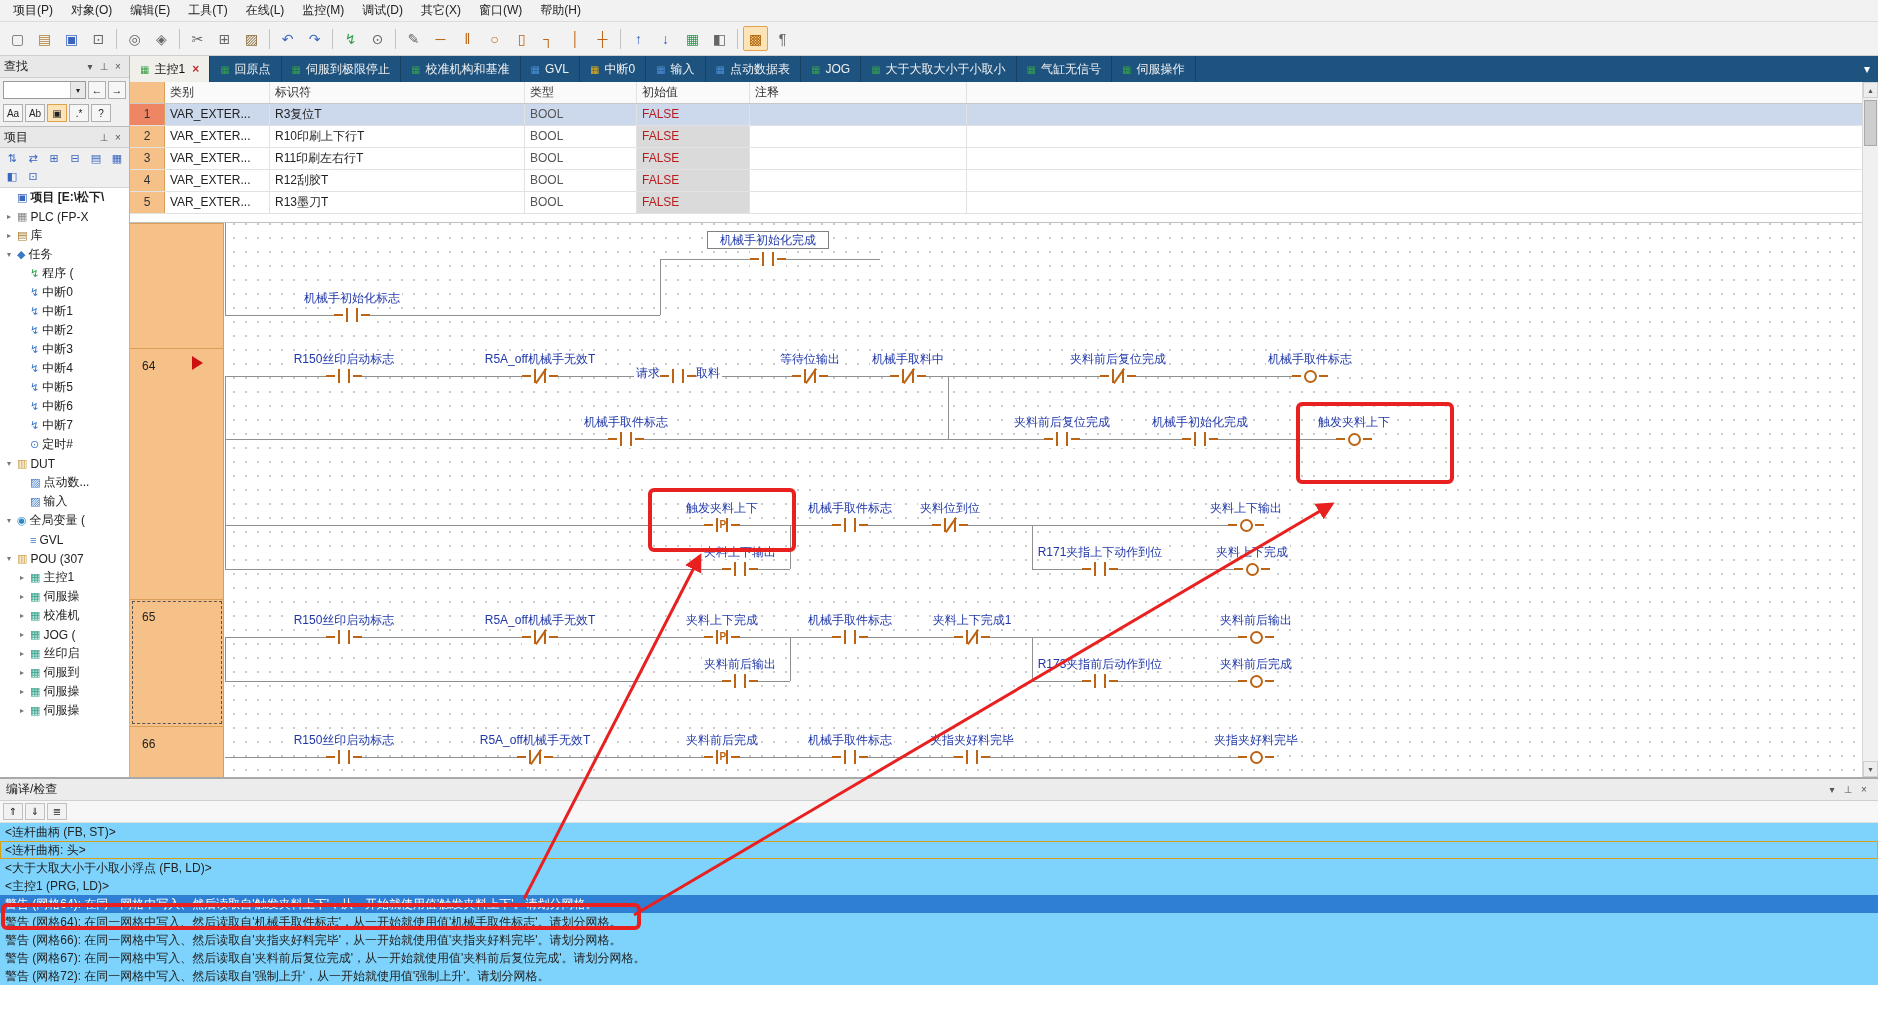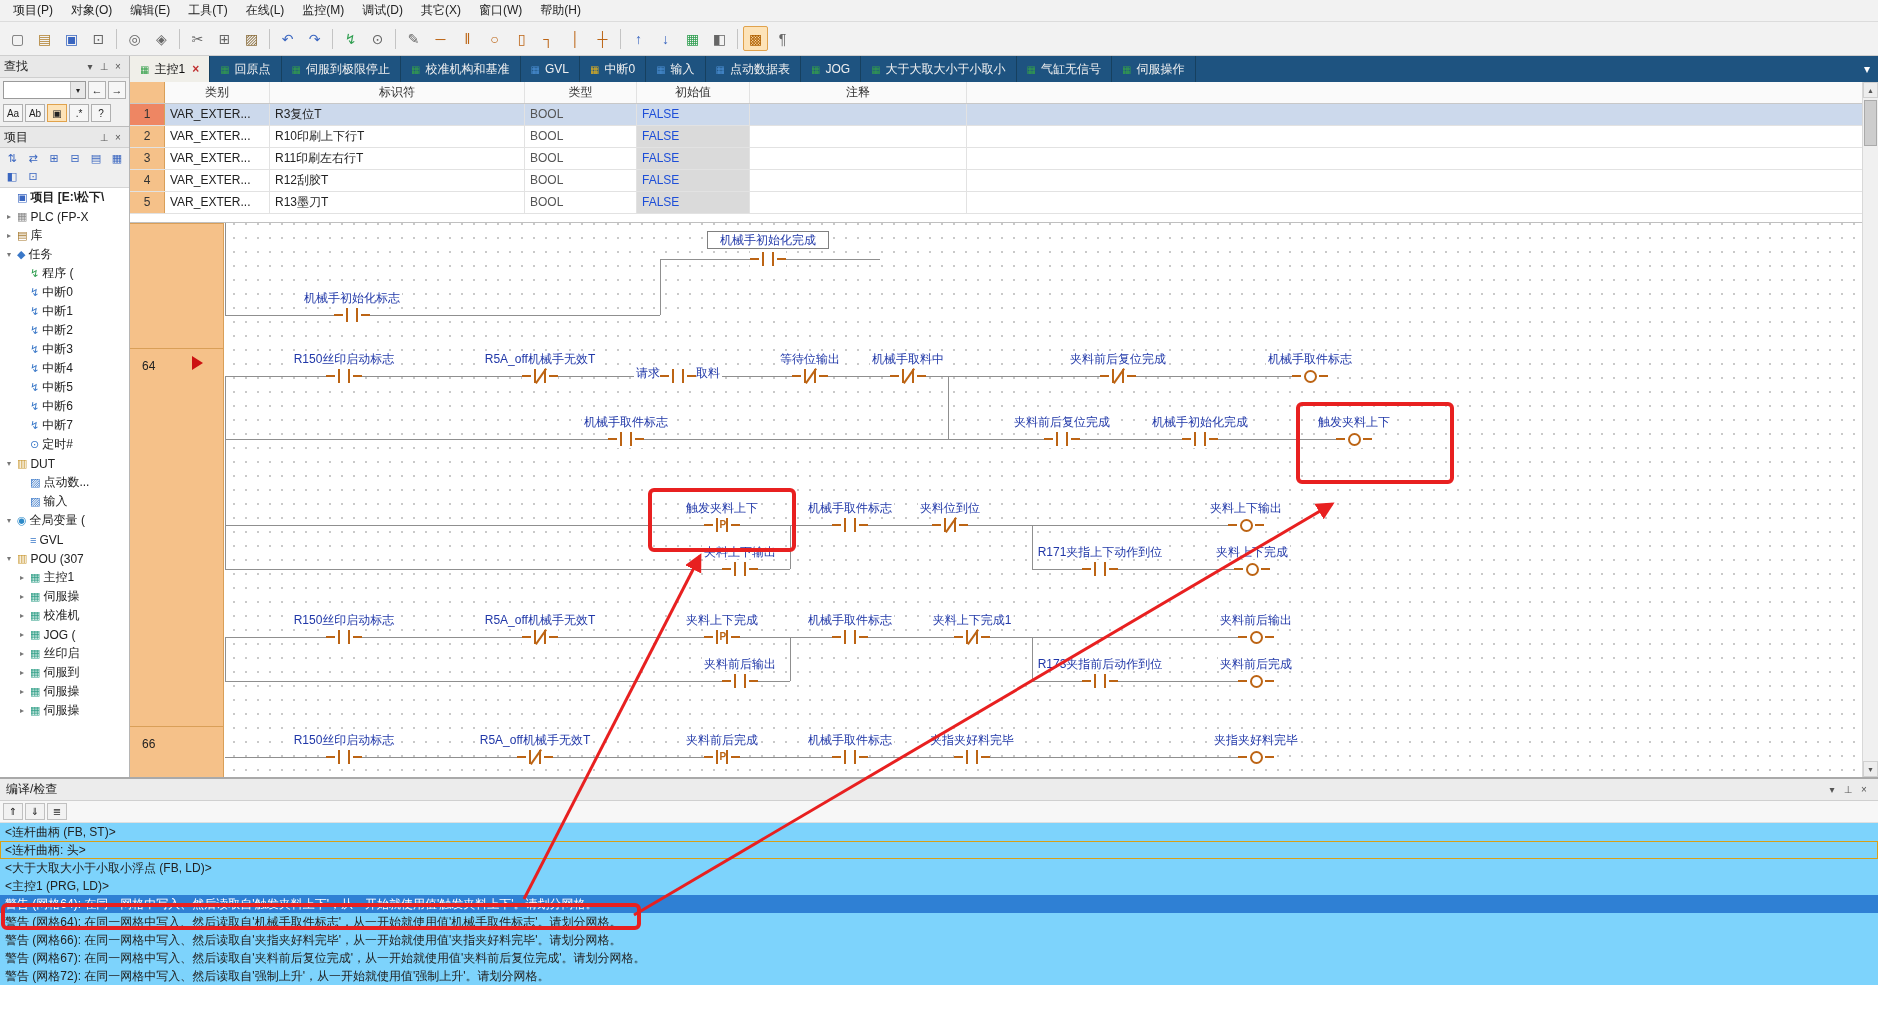--- a/index.html
+++ b/index.html
@@ -53,25 +53,25 @@
   .titem .arr{width:10px;font-size:8px;color:#777;text-align:center;flex:none}
   .titem .tico{font-size:11px;flex:none}
   .titem.bold .tlabel{font-weight:bold}
 
   
   #vartable{position:absolute;left:130px;top:82px;width:1732px;height:140px;background:#fff;overflow:hidden}
   .vrow{display:grid;grid-template-columns:35px 105px 255px 112px 113px 217px 1fr;height:21px;border-bottom:1px solid #e2e2e2}
   .vrow>div{border-right:1px solid #e2e2e2;padding:2px 5px;box-sizing:border-box;overflow:hidden;white-space:nowrap;line-height:16px}
   .vrow>div.vfill{border-right:none}
   .vhead{background:#fafafa;border-bottom:1px solid #c8c8c8}
-  .vhead>div{text-align:center;color:#333}
+  .vhead>div{text-align:left;color:#333}
   .vnum{background:#f5c189;border-right:1px solid #d99f58 !important;text-align:center;color:#333}
   .vrow.sel .vnum{background:#ee8663}
   .vrow.sel>div:not(.vnum){background:#ccd9ec}
-  .vinit{background:#dadada;color:#1d4ed8}
+  .vinit{background:#dadada;color:#b91c1c}
   .vtype{color:#555}
 
   
   #ladder{position:absolute;left:130px;top:222px;width:1732px;height:555px;background:#fff;border-top:1px solid #c0c0c0;overflow:hidden}
   #lad-canvas{position:absolute;left:94px;top:0;right:0;bottom:0;
       background-image:radial-gradient(circle,#c9c9c9 1px,transparent 1.3px);
       background-size:12px 14px;background-position:4px 8px}
   #lad-col{position:absolute;left:0;top:0;width:94px;height:555px;background:#f5c189;border-right:1px solid #d99f58;box-sizing:border-box}
   .ncell{position:absolute;left:0;width:94px;border-top:1px solid #d99f58;box-sizing:border-box;padding:10px 0 0 12px;color:#222}
   .ncell.selected{outline:1px dashed #555;outline-offset:-3px}
@@ -465,20 +465,21 @@
         <div class="vfill"></div>
       </div>
     </div>
 </div>
 
 <div id="ladder">
   <div id="lad-canvas"></div>
   <div id="lad-col">
       <div class="ncell" style="top: 0px; height: 125px;"></div>
       <div class="ncell" style="top: 125px; height: 251px;"><span class="nnum">64</span></div>
+      <div class="ncell selected" style="top: 376px; height: 127px;"><span class="nnum">65</span></div>
       <div class="ncell" style="top: 503px; height: 52px;"><span class="nnum">66</span></div>
     </div>
   <div id="lad-layer">
       <div class="wire" style="left: 95px; top: 0px; width: 1px; height: 92px;"></div>
       <div class="wire" style="left: 95px; top: 92px; width: 435px; height: 1px;"></div>
       <div class="wire" style="left: 530px; top: 36px; width: 1px; height: 56px;"></div>
       <div class="wire" style="left: 530px; top: 36px; width: 220px; height: 1px;"></div>
       <div class="wire" style="left: 95px; top: 153px; width: 1095px; height: 1px;"></div>
       <div class="wire" style="left: 95px; top: 153px; width: 1px; height: 193px;"></div>
       <div class="wire" style="left: 95px; top: 216px; width: 1139px; height: 1px;"></div>

